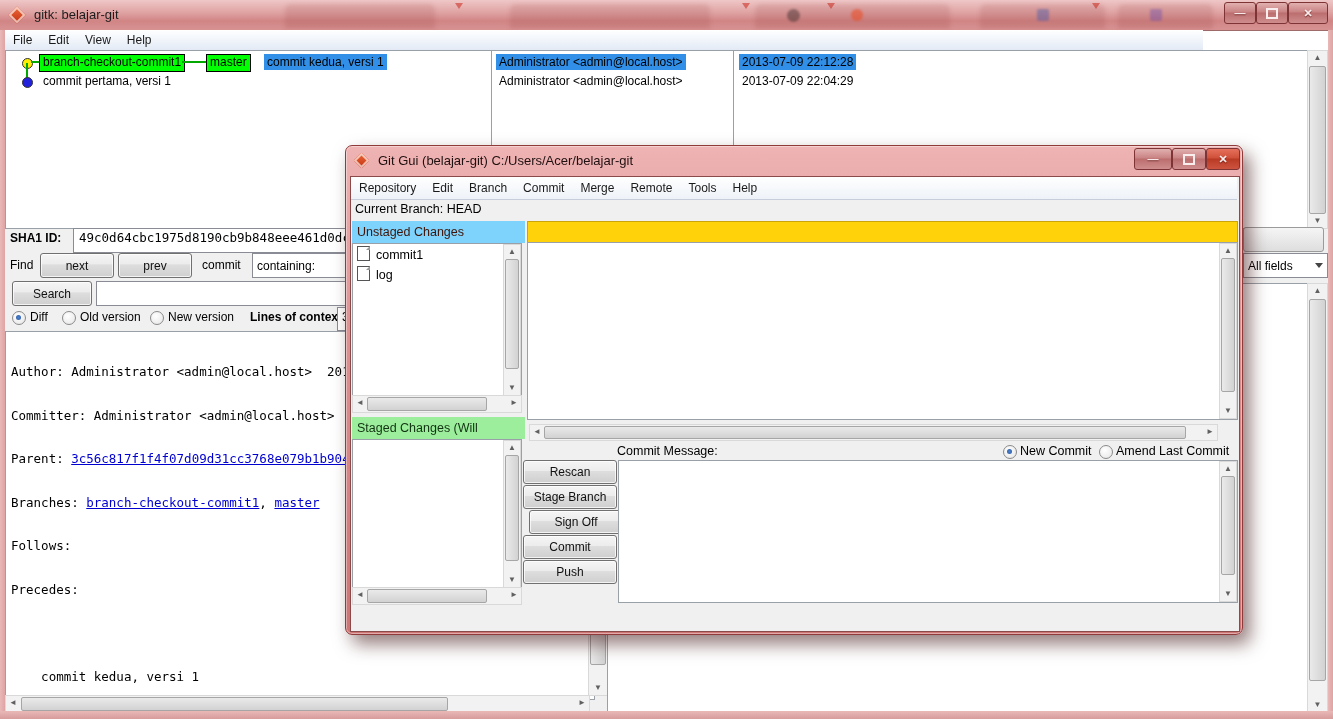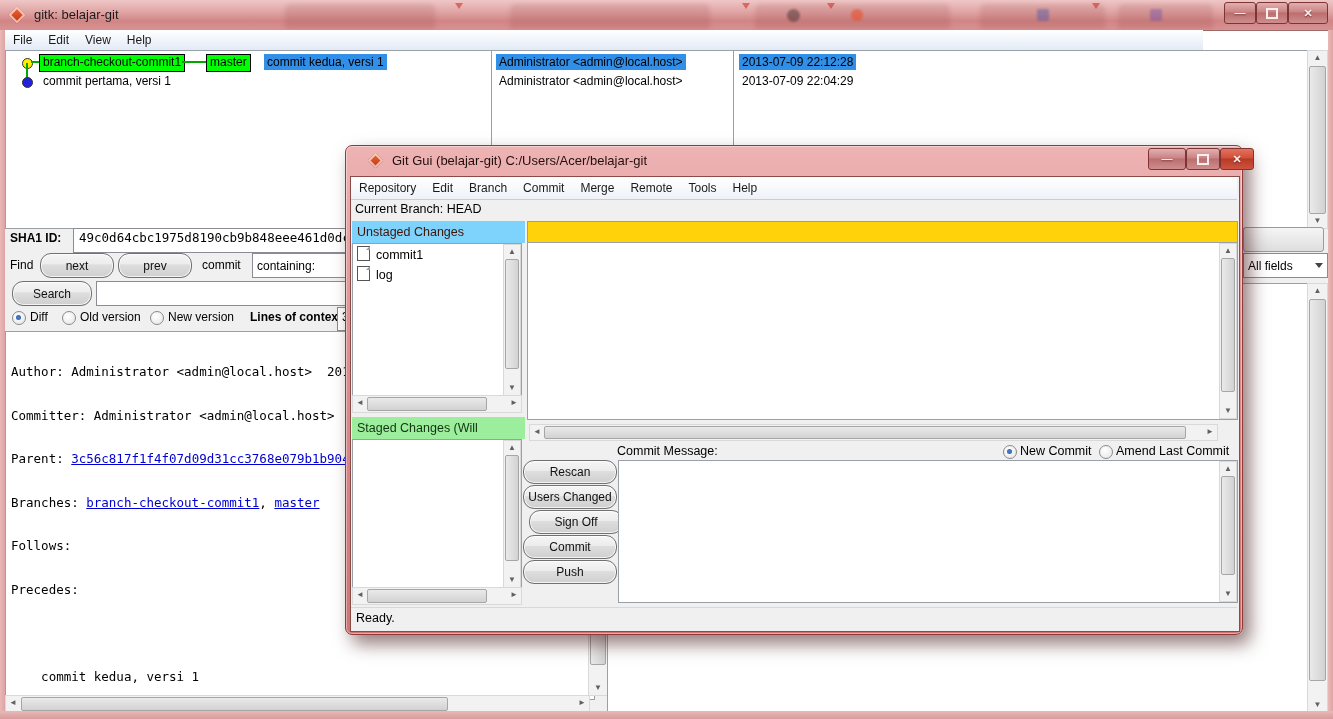--- a/index.html
+++ b/index.html
@@ -17,21 +17,21 @@
         border-top:6px solid rgba(200,40,30,.55);filter:blur(.5px);}
   .winbtn{position:absolute;top:2px;height:20px;border:1px solid #7e3434;border-radius:3px;
       background:linear-gradient(180deg,#e2b0b0 0%,#c98383 45%,#bb6e6e 50%,#cf8d8d 100%);
       color:#f9eded;display:flex;align-items:center;justify-content:center;
       font-size:11px;font-weight:bold;text-shadow:0 1px 1px rgba(90,10,10,.7);}
   .winbtn .sq{width:8px;height:7px;border:2px solid #f9eded;display:block;}
   .menubar{background:linear-gradient(180deg,#ffffff 0%,#eef3fa 60%,#e3eaf5 100%);
       border-bottom:1px solid #c6cedb;display:flex;align-items:center;font-size:12px;color:#1a1a1a;}
   .menubar span{padding:2px 8px;}
   
-  .btn{position:absolute;border:1px solid #707070;border-radius:11px;
+  .btn{position:absolute;border:1px solid #707070;border-radius:3px;
       background:linear-gradient(180deg,#f5f5f5 0%,#ececec 45%,#dedede 46%,#cfcfcf 100%);
       box-shadow:inset 0 0 0 1px rgba(255,255,255,.75);
       font-size:12px;color:#111;display:flex;align-items:center;justify-content:center;}
   .entry{position:absolute;background:#fff;border:1px solid #898c95;}
   .combo{position:absolute;background:#fff;border:1px solid #898c95;font-size:12px;
       display:flex;align-items:center;padding-left:4px;}
   .combo .arr{position:absolute;right:4px;top:50%;margin-top:-3px;width:0;height:0;
       border-left:4px solid transparent;border-right:4px solid transparent;border-top:5px solid #444;}
   .pane{position:absolute;background:#fff;border:1px solid #9aa0a8;}
   .vscroll,.hscroll{position:absolute;background:#f2f2f2;border:1px solid #d9d9d9;}
@@ -56,21 +56,21 @@
   .gline{position:absolute;background:#00a800;}
   .rowtxt{position:absolute;font-size:12px;white-space:nowrap;padding:1px 3px;}
   
   .dl{min-height:14.5px;}
   .lnk{color:#0000d0;text-decoration:underline;}
   
   .gg{position:absolute;left:345px;top:145px;width:896px;height:488px;border-radius:7px;
       background:linear-gradient(180deg,#eeb3b3 0%,#dd9090 40%,#cd7474 100%);
       border:1px solid #8f3b3b;z-index:10;
       box-shadow:inset 0 0 0 1px rgba(255,255,255,.4), 7px 9px 18px rgba(60,15,15,.55);}
-  .gg-title{position:absolute;left:14px;top:0;right:0;height:29px;font-size:13px;color:#201010;}
+  .gg-title{position:absolute;left:0;top:0;right:0;height:29px;font-size:13px;color:#201010;}
   .gg-inner{position:absolute;left:4px;top:30px;width:888px;height:454px;background:#f0f0f0;
       border:1px solid #8a4a4a;}
   .gg-h{position:absolute;font-size:12.5px;line-height:22px;padding-left:5px;height:22px;}
   .h-unstaged{background:#7dd3fc;color:#401408;}
   .h-staged{background:#9cee9c;color:#123312;}
   .ybar{position:absolute;background:#ffd20a;border:1px solid #caa408;}
   .ficon{position:relative;display:inline-block;width:11px;height:13px;background:#fff;
       border:1px solid #555;margin-right:6px;vertical-align:-2px;}
   .ficon::after{content:"";position:absolute;right:-1px;top:-1px;width:0;height:0;
       border-left:4px solid transparent;border-bottom:4px solid #999;}
@@ -292,28 +292,27 @@
       <div class="harrow" style="right:1px;">►</div>
     </div>
 
     <div class="abs" style="left:266px;top:267px;font-size:12.5px;">Commit Message:</div>
     <div class="radio on" style="left:652px;top:268px;"></div>
     <div class="abs" style="left:669px;top:267px;font-size:12.5px;">New Commit</div>
     <div class="radio" style="left:748px;top:268px;"></div>
     <div class="abs" style="left:765px;top:267px;font-size:12.5px;">Amend Last Commit</div>
 
     <div class="btn" style="left:172px;top:283px;width:92px;height:22px;">Rescan</div>
-    <div class="btn" style="left:172px;top:308px;width:92px;height:22px;">Users Changed</div>
+    <div class="btn" style="left:172px;top:308px;width:92px;height:22px;">Stage Branch</div>
     <div class="btn" style="left:178px;top:333px;width:92px;height:22px;">Sign Off</div>
     <div class="btn" style="left:172px;top:358px;width:92px;height:22px;">Commit</div>
     <div class="btn" style="left:172px;top:383px;width:92px;height:22px;">Push</div>
 
     <div class="abs" style="left:267px;top:283px;width:618px;height:141px;background:#fff;border:1px solid #9aa0a8;">
       <div class="vscroll" style="right:0;top:0;width:16px;height:139px;">
         <div class="sarrow" style="top:3px;">▲</div>
         <div class="vthumb" style="top:14px;height:97px;"></div>
         <div class="sarrow" style="bottom:3px;">▼</div>
       </div>
     </div>
 
-    <div class="statusbar" style="left:0;top:430px;width:881px;height:22px;">Ready.</div>
   </div>
 </div>
 
 </body></html>

